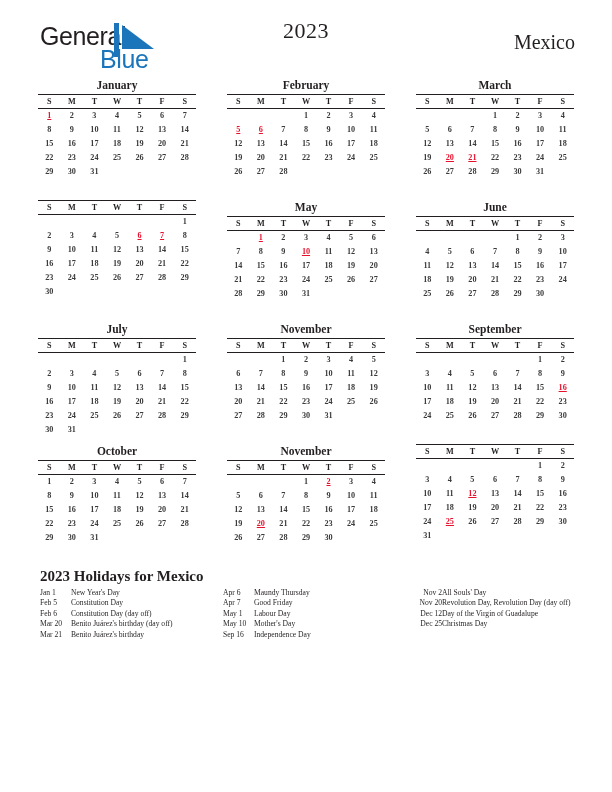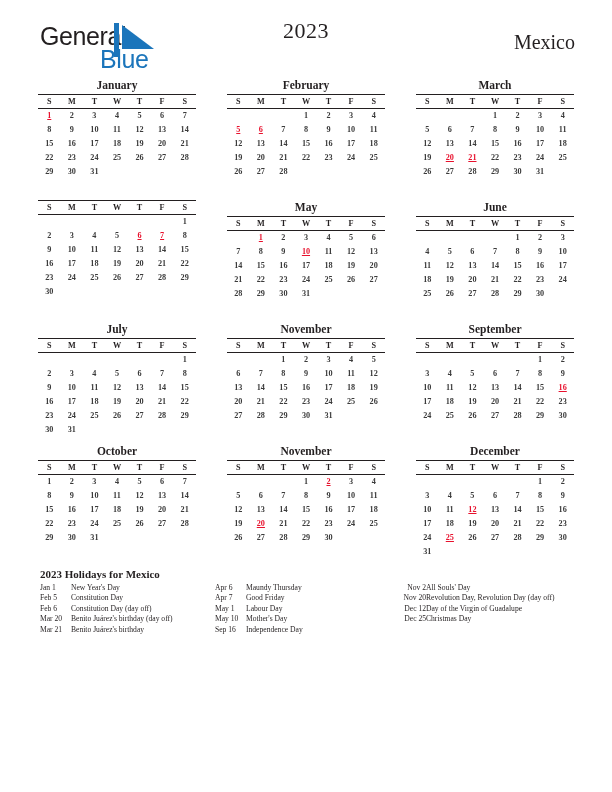--- a/index.html
+++ b/index.html
@@ -105,29 +105,30 @@
     text-underline-offset: 1px;
   }
   table.month-table td.empty { color: transparent; }
 
   
   .holidays {
     position: absolute; left: 40px; top: 568px; width: 540px;
   }
   .holidays-title {
     font-family: "Liberation Serif", serif;
-    font-size: 11px;
+    font-size: 15px;
     font-weight: 700;
     color: #231f20;
     margin-bottom: 3px;
   }
   .holiday-cols {
     display: grid;
     grid-template-columns: 175px 180px 185px;
     column-gap: 0px;
+    gap: 8px;
   }
   .hol-item {
     display: flex;
     align-items: flex-start;
     font-family: "Liberation Serif", serif;
     font-size: 7.6px;
     line-height: 10.4px;
     color: #231f20;
   }
   .hol-date { flex: 0 0 31px; }
@@ -859,21 +860,20 @@
               <td class="">28</td>
               <td class="">29</td>
               <td class="">30</td>
               <td class="empty"></td>
               <td class="empty"></td>
             </tr>
           </tbody>
         </table>
       </div>
       <div class="month">
-        <div class="month-name">December</div>
         <table class="month-table">
           <thead>
             <tr>
               <th>S</th>
               <th>M</th>
               <th>T</th>
               <th>W</th>
               <th>T</th>
               <th>F</th>
               <th>S</th>

